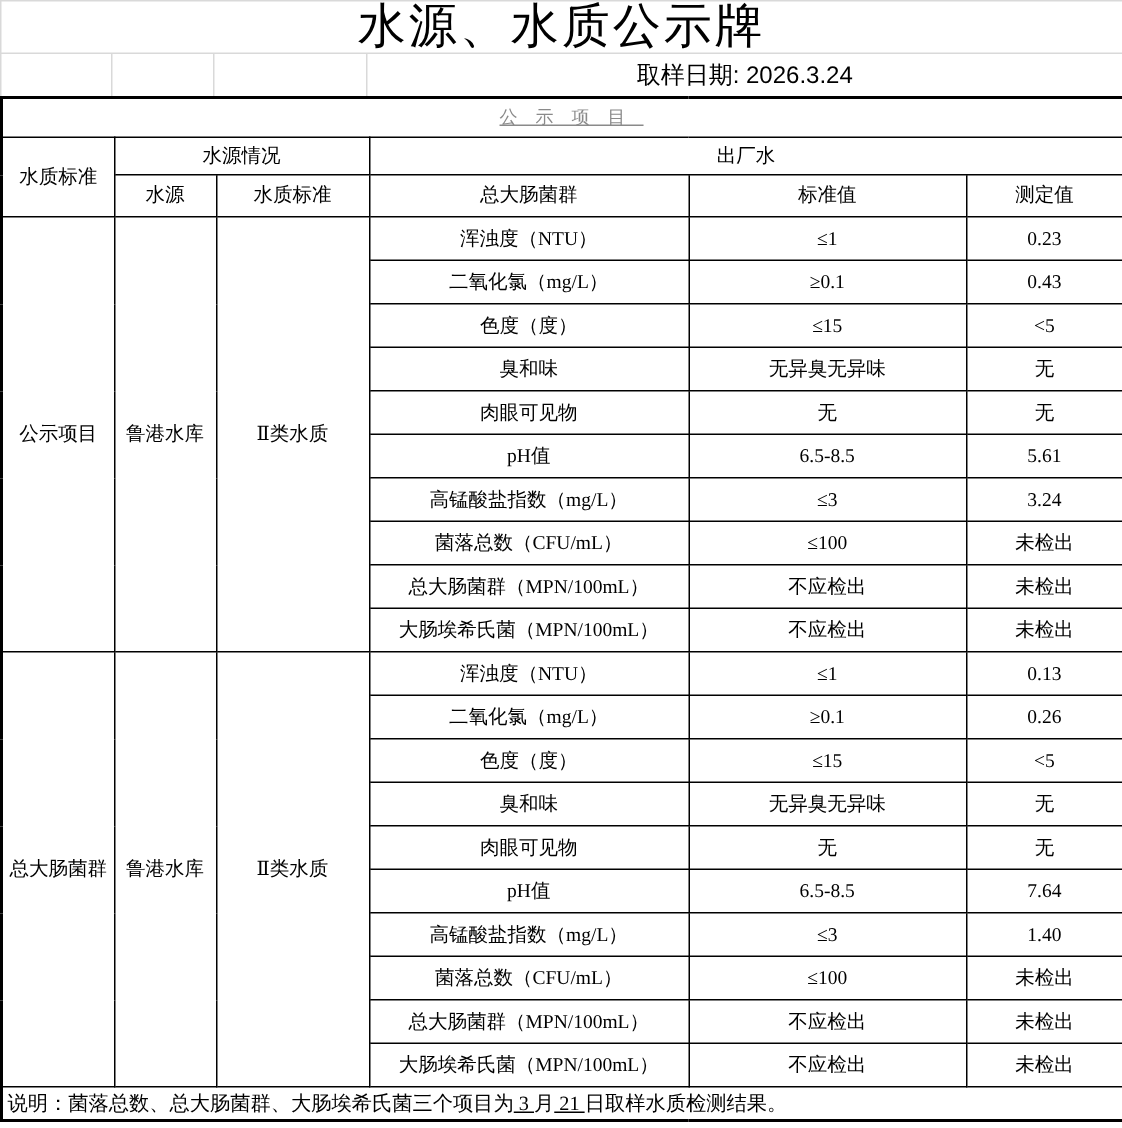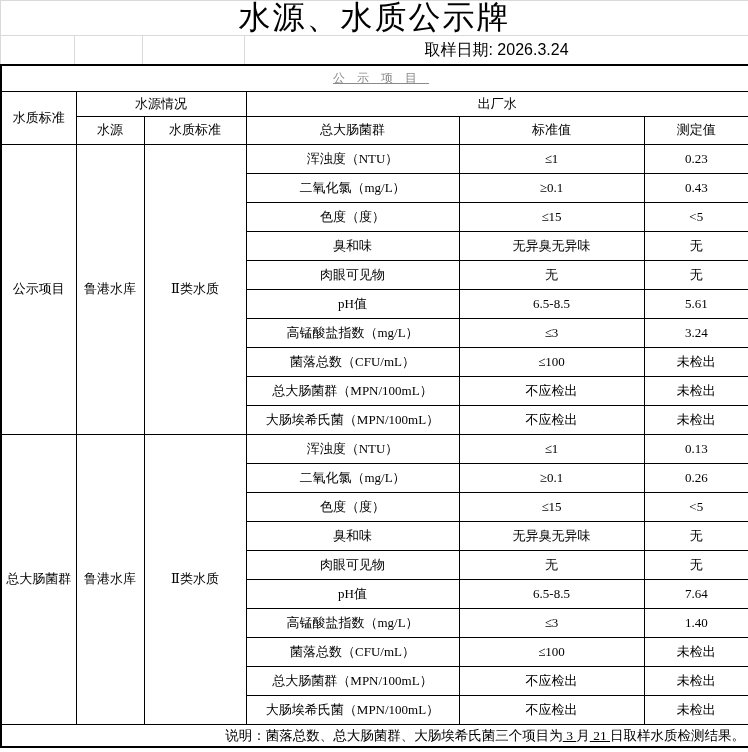--- a/index.html
+++ b/index.html
@@ -40,21 +40,21 @@
   }
   tr.gongshi-row td {
     height:25px; font-size:12px; color:#8a8a8a;
     letter-spacing:12px; padding-left:12px;text-decoration:underline;
   }
   tr.head-1 td { height:24px; font-size:13px; }
   tr.head-2 td { height:27px; font-size:13px; }
   tbody.data tr { height:29px; }
   td.span-cell { font-size:13px; }
   tr.note-row td {
-    height:21px; text-align:right; font-size:13.5px; padding:0 3px;
+    height:21px; text-align:left; font-size:13.5px; padding:0 3px;
   }
   .u-num { text-decoration:underline; white-space:pre; }
   col.c1 { width:75px; }  col.c2 { width:68px; }  col.c3 { width:102px; }
   col.c4 { width:213px; } col.c5 { width:185px; } col.c6 { width:105px; }
 </style>
 </head>
 <body>
 
 <div class="sheet">
 

